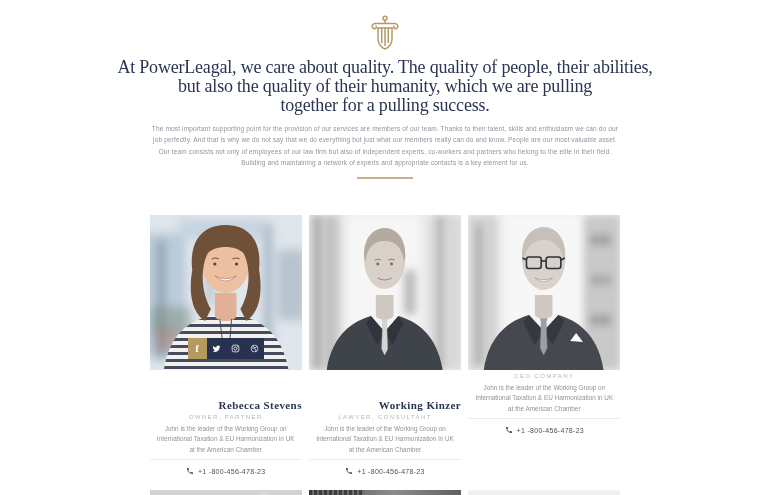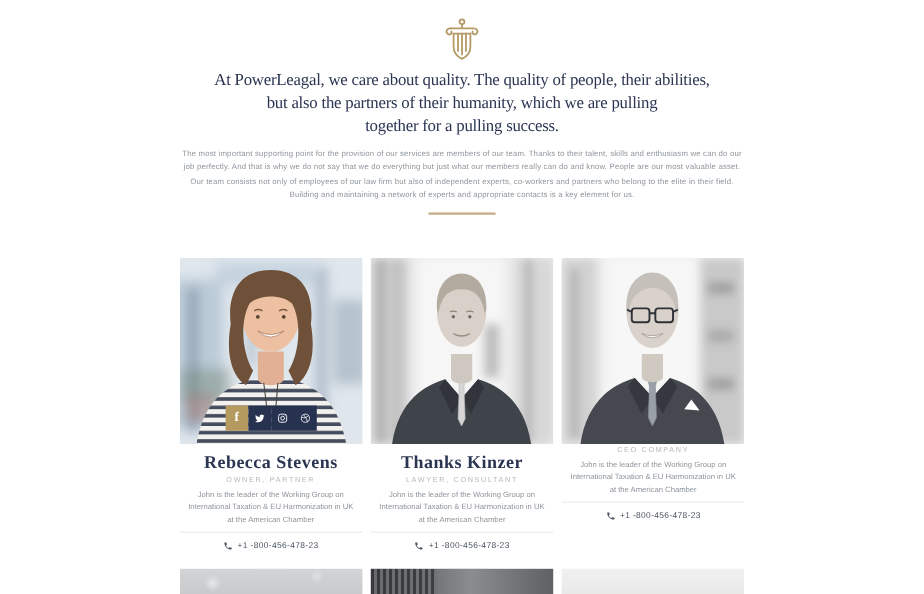--- a/index.html
+++ b/index.html
@@ -5,21 +5,21 @@
   * { margin:0; padding:0; box-sizing:border-box; }
   html,body { width:770px; height:495px; background:#ffffff; overflow:hidden;
               font-family:"Liberation Sans", sans-serif; }
   .page { position:relative; width:770px; height:495px; background:#fff; }
 
   
   .site-header { padding-top:15px; text-align:center; }
   .logo { display:block; margin:0 auto; width:34px; height:36px; }
   .headline { margin:7px auto 0; width:640px; color:#2b3552;
               font-family:"Liberation Serif","DejaVu Serif",serif;
-              font-size:14px; line-height:19px; font-weight:500; letter-spacing:-0.2px; }
+              font-size:18px; line-height:19px; font-weight:500; letter-spacing:-0.2px; }
   .headline span { display:block; }
   .intro { width:474px; margin:8px auto 0; color:#8e959c;
            font-size:6.5px; line-height:11.4px; letter-spacing:0.15px; text-align:center; }
   .gold-divider { width:56px; height:2px; background:#c7b08a; margin:8px auto 0; }
 
   
   .team-grid { width:471px; margin:36px auto 0; display:grid;
                grid-template-columns:repeat(3,1fr); gap:7px; }
   .member-card { background:#fff; }
   .photo { position:relative; height:155px; overflow:hidden; background:#e9e9e9; }
@@ -27,23 +27,23 @@
 
   .social-bar { position:absolute; left:50%; bottom:11px; transform:translateX(-50%);
                 display:flex; }
   .social-cell { width:19px; height:21px; display:flex; align-items:center;
                  justify-content:center; background:#273250; cursor:pointer; }
   .social-cell.gold { background:#b49a5e; }
   .social-cell svg { width:9px; height:9px; }
   .social-cell .fb-f { color:#fff; font-family:"Liberation Serif",serif;
                        font-size:11px; font-weight:bold; line-height:1; }
 
-  .member-name { margin-top:8px; text-align:center; color:#2b3552;
+  .member-name { margin-top:29px; text-align:right; color:#2b3552;
                  font-family:"Liberation Serif","DejaVu Serif",serif;
-                 font-size:15px; font-weight:bold; letter-spacing:0.4px; }
+                 font-size:11px; font-weight:bold; letter-spacing:0.4px; }
   .member-title { margin-top:3px; text-align:center; color:#b7b7b7;
                   font-size:6px; letter-spacing:1.4px; }
   .member-bio { margin-top:4px; padding:0 7px; text-align:center; color:#8e959c;
                 font-size:6.4px; line-height:10.6px; }
   .card-divider { height:1px; background:#ececec; margin-top:4px; }
   .member-phone { margin-top:7px; display:flex; align-items:center; justify-content:center;
                   gap:4px; color:#49525f; font-size:7px; letter-spacing:0.3px; cursor:pointer; }
   .member-phone svg { width:8px; height:8px; flex:0 0 auto; }
 
   
@@ -77,21 +77,21 @@
       <path d="M7.5 8.6 C4.5 8.6 3.2 11 4.7 12.8 C6.2 14.6 9 13.4 8.2 11.2"></path>
       <path d="M10 13 V23.5 C10 28.5 13 32.3 17 34 C21 32.3 24 28.5 24 23.5 V13"></path>
       <path d="M10 13 H24"></path>
       <path d="M13.7 13 V27.5"></path>
       <path d="M17 13 V30.5"></path>
       <path d="M20.3 13 V27.5"></path>
     </svg>
 
     <h1 class="headline">
       <span>At PowerLeagal, we care about quality. The quality of people, their abilities,</span>
-      <span>but also the partners of their humanity, which we are pulling</span>
+      <span>but also the quality of their humanity, which we are pulling</span>
       <span>together for a pulling success.</span>
     </h1>
 
     <p class="intro">The most important supporting point for the provision of our services are members of our team. Thanks to their talent, skills and enthusiasm we can do our job perfectly. And that is why we do not say that we do everything but just what our members really can do and know. People are our most valuable asset. Our team consists not only of employees of our law firm but also of independent experts, co-workers and partners who belong to the elite in their field. Building and maintaining a network of experts and appropriate contacts is a key element for us.</p>
 
     <div class="gold-divider"></div>
   </div>
 
   <div class="team-grid">
 
@@ -191,21 +191,21 @@
           <path d="M68 80 L68 100 C68 106 86 106 86 100 L86 80 Z" fill="#cfc8c0"></path>
           <path d="M56 44 C56 27 65 19 77 19 C89 19 98 27 98 44 C98 60 89 74 77 74 C65 74 56 60 56 44 Z" fill="#d9d1c9"></path>
           <path d="M56 40 C56 22 66 13 77 13 C88 13 98 22 98 40 C98 43 97.5 45 96.5 46 C94.5 32 88 26 77 26 C66 26 59.5 32 57.5 46 C56.5 45 56 43 56 40 Z" fill="#b4aba0"></path>
           <path d="M67 45 Q70 43.5 73 45" stroke="#8d8377" stroke-width="1.1" fill="none"></path>
           <path d="M81 45 Q84 43.5 87 45" stroke="#8d8377" stroke-width="1.1" fill="none"></path>
           <circle cx="70" cy="49" r="1.4" fill="#6f675e"></circle>
           <circle cx="84" cy="49" r="1.4" fill="#6f675e"></circle>
           <path d="M70 63 Q77 67 84 63" stroke="#9a8e82" stroke-width="1.2" fill="none"></path>
         </svg>
       </div>
-      <h3 class="member-name">Thanks Kinzer</h3>
+      <h3 class="member-name">Working Kinzer</h3>
       <div class="member-title">LAWYER, CONSULTANT</div>
       <p class="member-bio">John is the leader of the Working Group on International Taxation &amp; EU Harmonization in UK at the American Chamber</p>
       <div class="card-divider"></div>
       <div class="member-phone">
         <svg viewBox="0 0 24 24" fill="#49525f">
             <path d="M6.62 10.79c1.44 2.83 3.76 5.14 6.59 6.59l2.2-2.2c.27-.27.67-.36 1.02-.24 1.12.37 2.33.57 3.57.57.55 0 1 .45 1 1V20c0 .55-.45 1-1 1-9.39 0-17-7.61-17-17 0-.55.45-1 1-1h3.5c.55 0 1 .45 1 1 0 1.25.2 2.45.57 3.57.11.35.03.74-.25 1.02l-2.2 2.2z"></path>
           </svg>
         <span>+1 -800-456-478-23</span>
       </div>
     </article>

